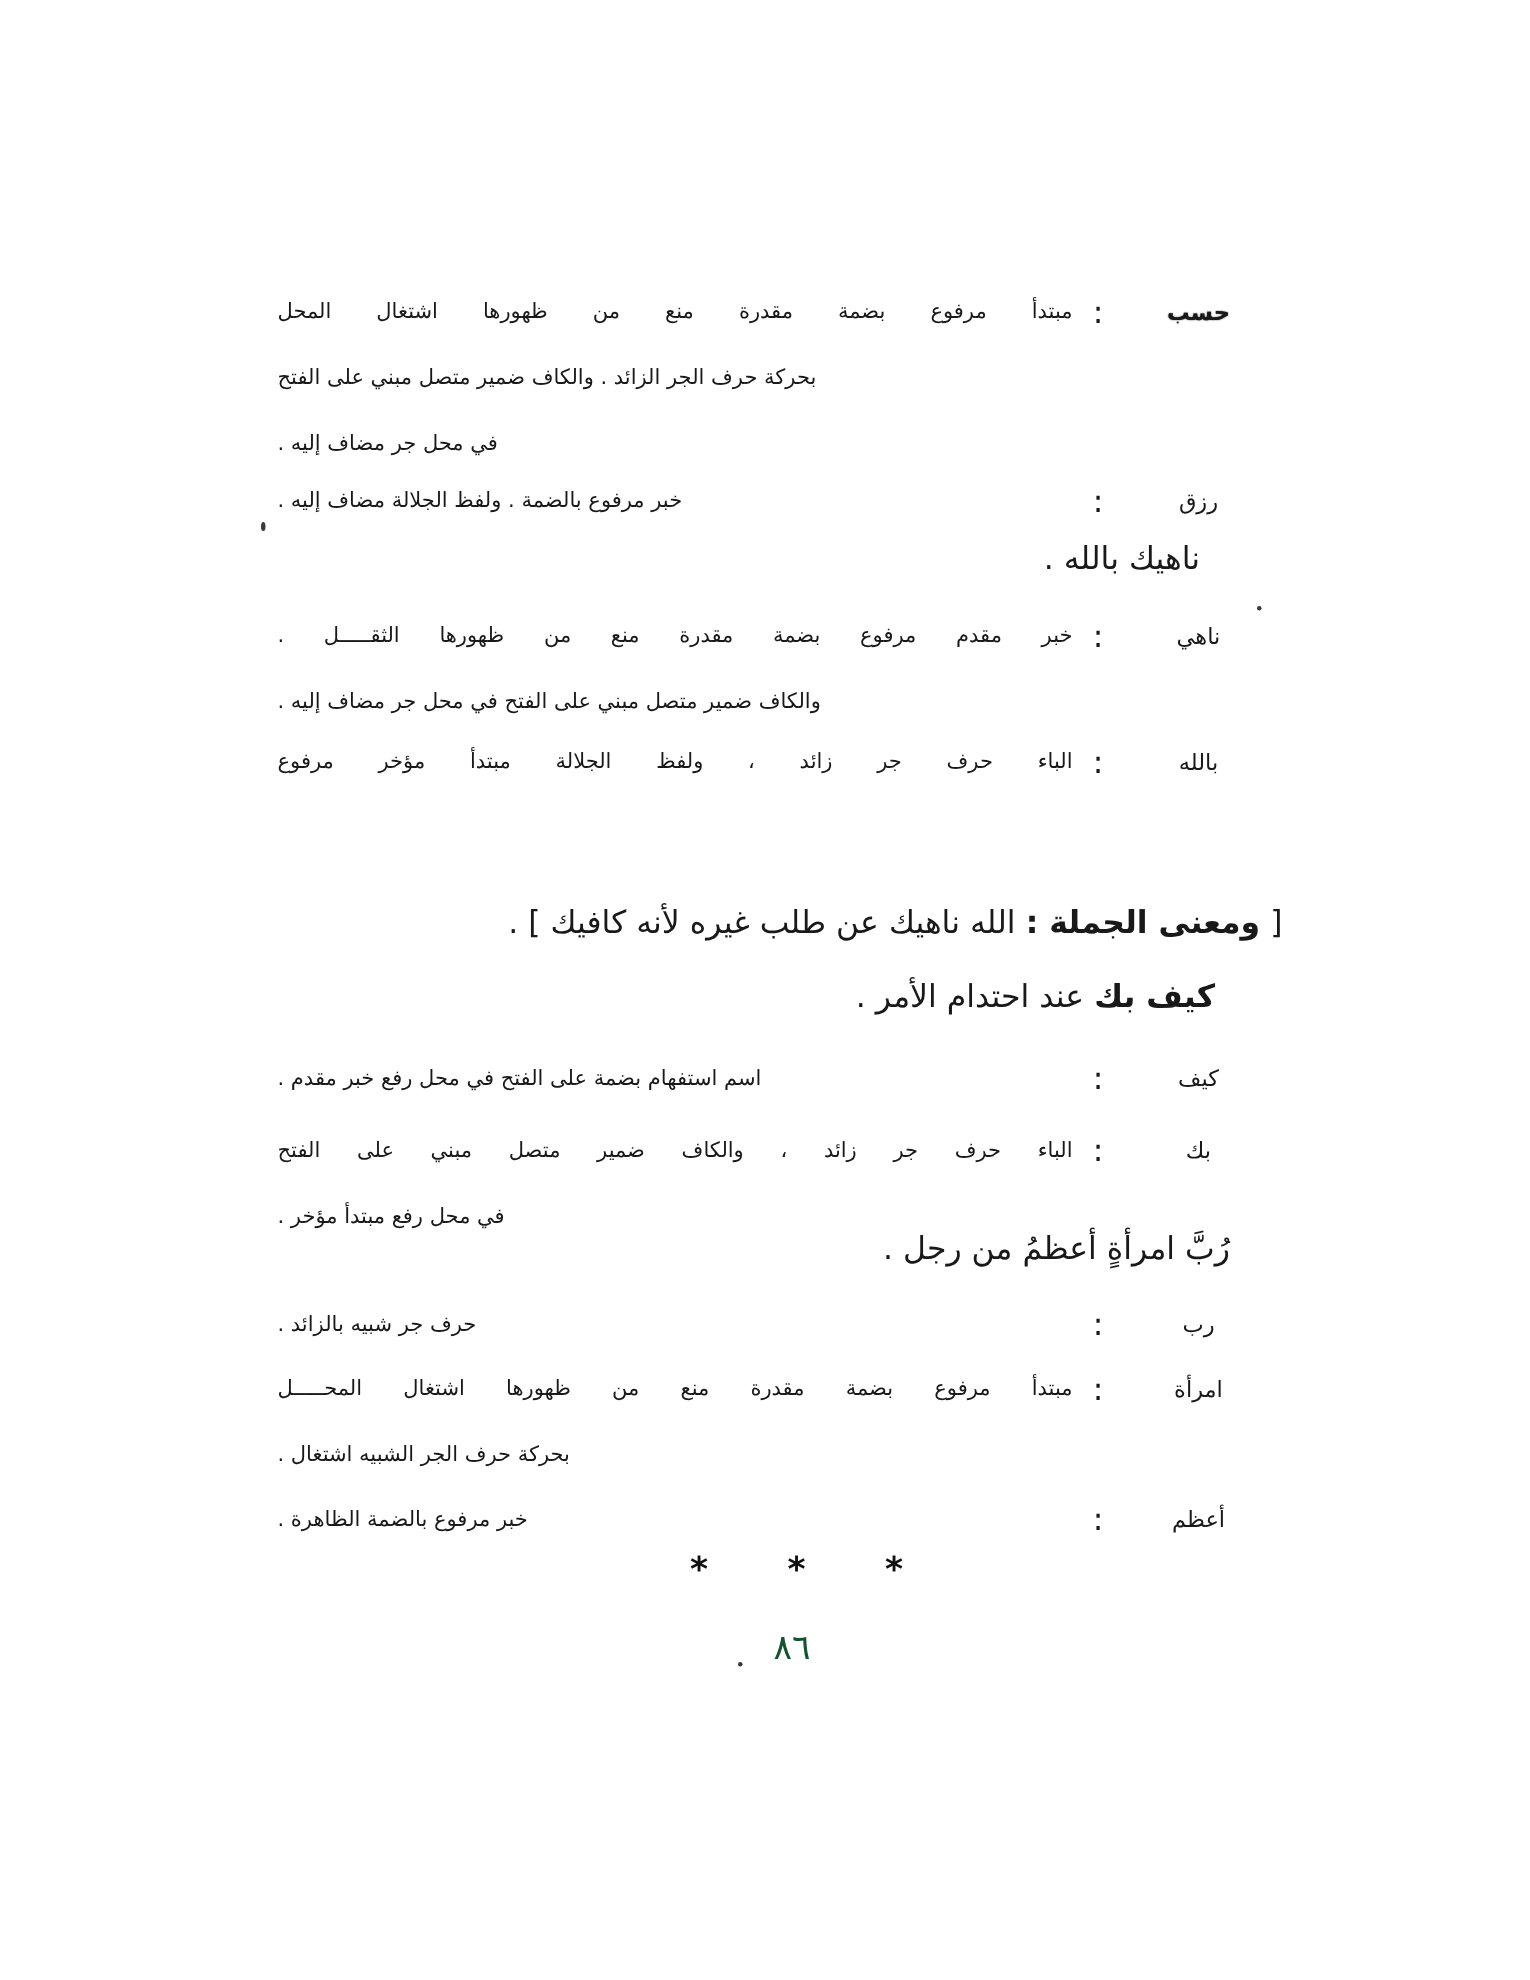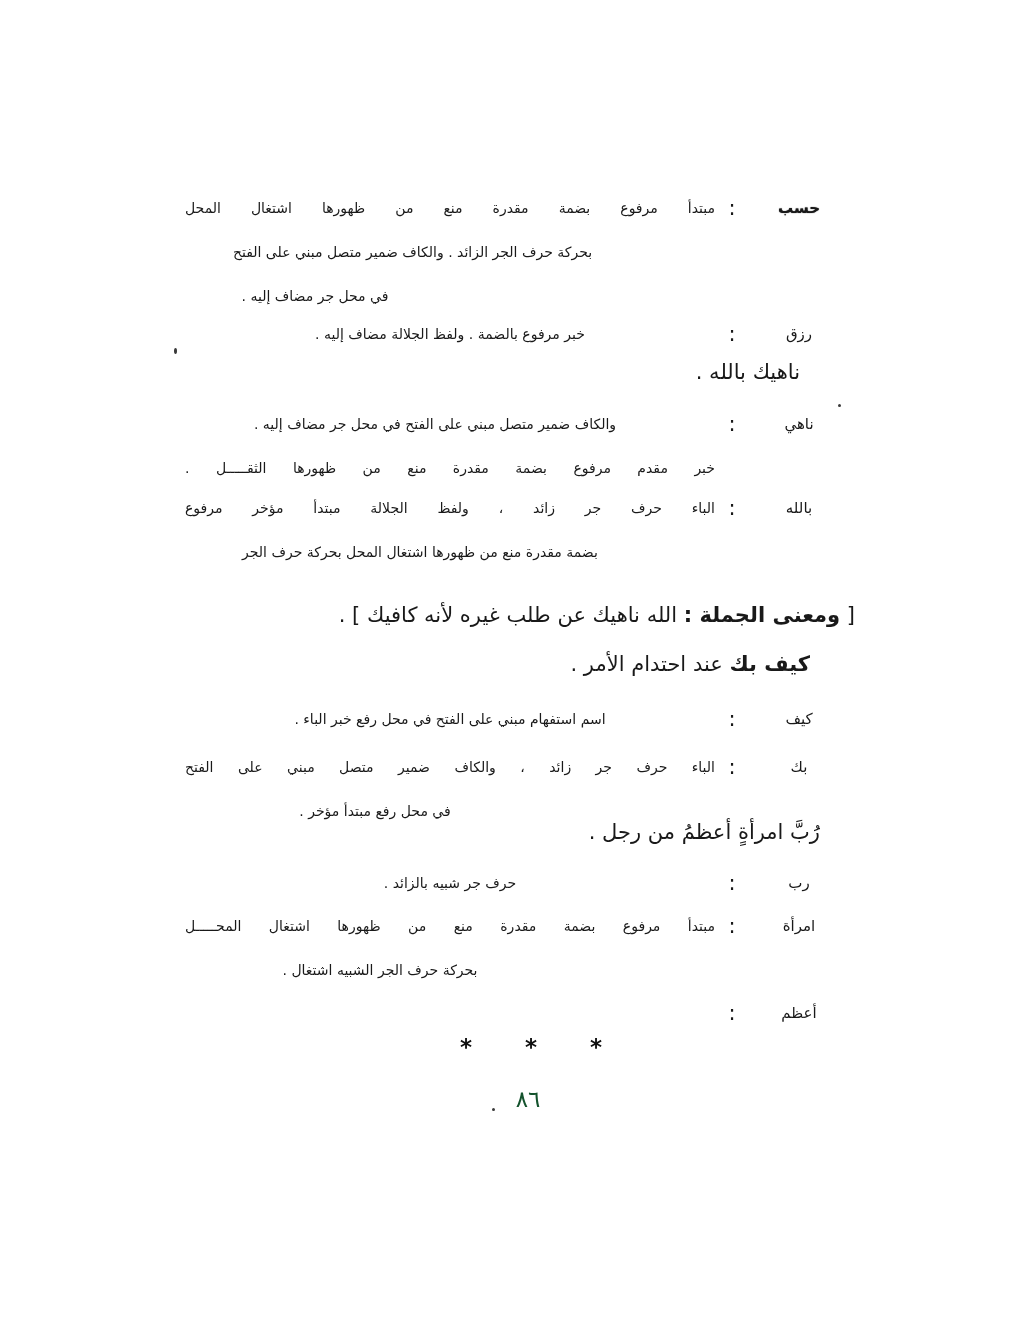--- a/index.html
+++ b/index.html
@@ -13,21 +13,21 @@
     position:absolute; right:175px; width:660px;
     display:flex; direction:rtl; align-items:flex-start;
   }
   .term {
     flex:0 0 96px; width:96px; box-sizing:border-box; padding-left:4px;
     font-size:15px; line-height:44px; text-align:center; white-space:nowrap;
   }
   .term.smudged { font-weight:bold; text-shadow:0 0 1px #2a2a2a; }
   .colon { flex:0 0 34px; text-align:center; font-size:21px; line-height:44px; }
   .def { flex:1 1 auto; font-size:14px; line-height:44px; }
-  .line { text-align:center; }
+  .line { text-align:left; }
   .line.full { text-align:justify; text-align-last:justify; }
   .standalone {
     position:absolute; font-size:21px; line-height:32px;
     white-space:nowrap; direction:rtl; text-align:center;
   }
   .bold { font-weight:bold; }
   .stars {
     position:absolute; top:1034px; left:460px; width:142px;
     display:flex; justify-content:space-between;
     font-size:23px; font-weight:bold; color:#111;
@@ -60,47 +60,46 @@
       <div class="line">خبر مرفوع بالضمة . ولفظ الجلالة مضاف إليه .</div>
     </div>
   </div>
 
   <div class="standalone" style="top:356px; right:220px">ناهيك بالله .</div>
 
   <div class="entry" style="top:402px">
     <div class="term">ناهي</div>
     <div class="colon">:</div>
     <div class="def">
+      <div class="line full">خبر مقدم مرفوع بضمة مقدرة منع من ظهورها الثقـــــل .</div>
       <div class="line" style="padding-right:30px">والكاف ضمير متصل مبني على الفتح في محل جر مضاف إليه .</div>
-      <div class="line full">خبر مقدم مرفوع بضمة مقدرة منع من ظهورها الثقـــــل .</div>
     </div>
   </div>
 
   <div class="entry" style="top:486px">
     <div class="term">بالله</div>
     <div class="colon">:</div>
     <div class="def">
       <div class="line full">الباء حرف جر زائد ، ولفظ الجلالة مبتدأ مؤخر مرفوع</div>
-      <div class="line" style="padding-right:60px">بضمة مقدرة منع من ظهورها اشتغال المحل بحركة حرف الجر</div>
     </div>
   </div>
 
   <div class="standalone" style="top:599px; right:165px">
     <span>[ </span><span class="bold">ومعنى الجملة :</span><span> الله ناهيك عن طلب غيره لأنه كافيك ] .</span>
   </div>
 
   <div class="standalone" style="top:648px; right:210px">
     <span class="bold">كيف بك</span><span> عند احتدام الأمر .</span>
   </div>
 
   <div class="entry" style="top:697px">
     <div class="term">كيف</div>
     <div class="colon">:</div>
     <div class="def">
-      <div class="line">اسم استفهام مبني على الفتح في محل رفع خبر الباء .</div>
+      <div class="line">اسم استفهام بضمة على الفتح في محل رفع خبر مقدم .</div>
     </div>
   </div>
 
   <div class="entry" style="top:745px">
     <div class="term">بك</div>
     <div class="colon">:</div>
     <div class="def">
       <div class="line full">الباء حرف جر زائد ، والكاف ضمير متصل مبني على الفتح</div>
       <div class="line" style="padding-right:150px">في محل رفع مبتدأ مؤخر .</div>
     </div>
@@ -121,20 +120,23 @@
     <div class="colon">:</div>
     <div class="def">
       <div class="line full">مبتدأ مرفوع بضمة مقدرة منع من ظهورها اشتغال المحـــــل</div>
       <div class="line" style="padding-right:140px">بحركة حرف الجر الشبيه اشتغال .</div>
     </div>
   </div>
 
   <div class="entry" style="top:991px">
     <div class="term">أعظم</div>
     <div class="colon">:</div>
+    <div class="def">
+      <div class="line">خبر مرفوع بالضمة الظاهرة .</div>
+    </div>
   </div>
 
   <div class="stars">
     <span>*</span>
     <span>*</span>
     <span>*</span>
   </div>
 
   <div class="pagenum">٨٦</div>
 

